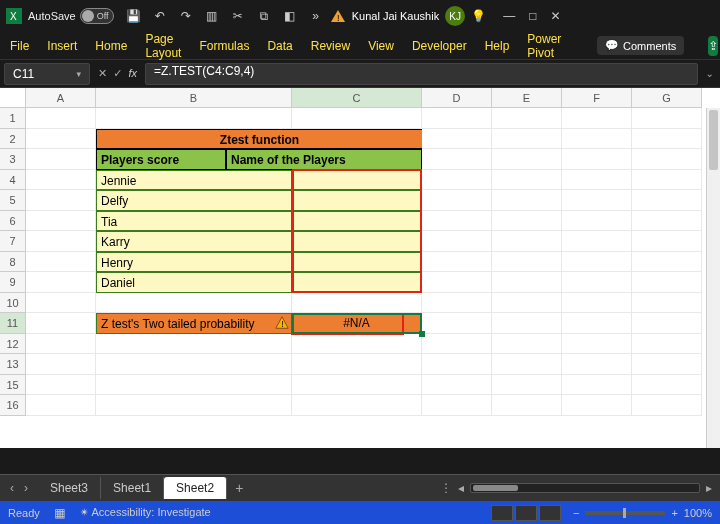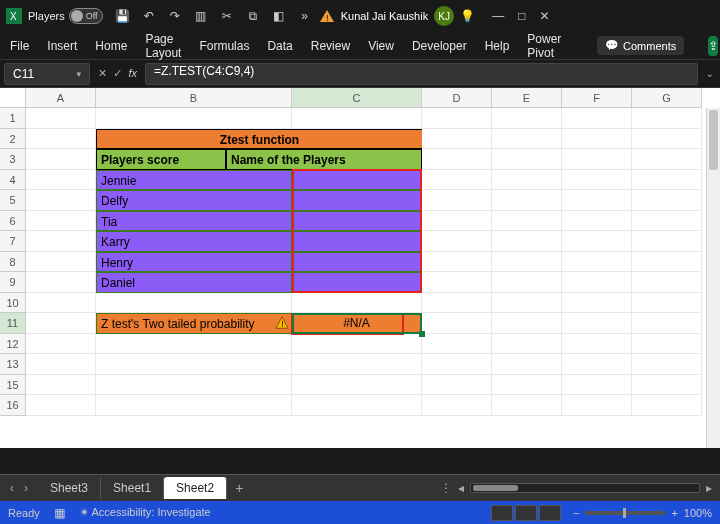--- a/index.html
+++ b/index.html
@@ -11,21 +11,21 @@
   .toggle .knob { width:12px; height:12px; background:#aaa; border-radius:50%; }
   .toggle .lbl { font-size:9px; color:#ccc; margin-left:3px;}
   .qat { display:flex; gap:10px; margin-left:6px; align-items:center;}
   .title-docname { flex:1; text-align:center; font-size:12px; color:#eee;}
   .user { display:flex; align-items:center; gap:6px; font-size:11px;}
   .avatar { width:20px; height:20px; border-radius:50%; background:#4d7c0f; font-size:10px; display:flex; align-items:center; justify-content:center;}
   .wincontrols { display:flex; gap:14px; margin-left:10px; }
   .wincontrols span { color:#ccc; font-size:12px; }
 
   .ribbon-tabs { display:flex; align-items:center; height:28px; background:#1a1a1a; padding:0 10px; gap:18px; font-size:12px; border-bottom:1px solid #333;}
-  .ribbon-tabs .tab { color:#e5e5e5; cursor:default; }
+  .ribbon-tabs .tab { color:#fde047; cursor:default; }
   .ribbon-tabs .spacer { flex:1; }
   .comments-btn { background:#333; border-radius:4px; padding:3px 8px; font-size:11px; display:flex; align-items:center; gap:4px;}
   .share-btn { background:#107c41; border-radius:4px; width:24px; height:20px; display:flex; align-items:center; justify-content:center; margin-left:6px;}
 
   .formula-row { display:flex; align-items:center; height:28px; background:#1a1a1a; border-bottom:1px solid #333; }
   .namebox { width:86px; height:22px; background:#333; margin-left:4px; display:flex; align-items:center; padding:0 8px; font-size:12px; border:1px solid #444; border-radius:2px; justify-content:space-between;}
   .namebox .dd { font-size:9px; color:#aaa;}
   .fx-area { display:flex; align-items:center; margin-left:8px; gap:8px; flex:1; }
   .fx-icons { display:flex; gap:6px; color:#aaa; font-size:11px;}
   .fx-label { font-style:italic; color:#ccc;}
@@ -40,21 +40,21 @@
   .cA{width:70px}.cB{width:196px}.cC{width:130px}.cD{width:70px}.cE{width:70px}.cF{width:70px}.cG{width:70px}
 
   .rows { position:absolute; top:20px; left:0; right:0;}
   .row { display:flex; height:20.5px;}
   .rh { width:26px; border-right:1px solid #ccc; border-bottom:1px solid #ccc; background:#f5f5f5; text-align:center; font-size:11px; color:#555; line-height:20px;}
   .rh.active { background:#d4e8d4;}
   .cell { border-right:1px solid #e8e8e8; border-bottom:1px solid #e8e8e8; font-size:12px; color:#000; padding:0 4px; line-height:20px; overflow:hidden; white-space:nowrap; position:relative;}
 
   .hdr-orange { background:#ed7d31; text-align:center; font-weight:bold; color:#000; border:1px solid #000;}
   .hdr-green { background:#8bc34a; font-weight:bold; color:#000; border:1px solid #000;}
-  .cell-green { background:#8b5cf6; border:1px solid #3b7b1e; }
+  .cell-green { background:#fef9c3; border:1px solid #3b7b1e; }
   .b11 { background:#ed7d31; color:#000; border:1px solid #3b7b1e; position:relative; overflow:visible;}
   .c11 { background:#ed7d31; text-align:center; color:#000;}
 
   .red-box { position:absolute; border:2.5px solid #e2231a; pointer-events:none;}
   .sel-outline { position:absolute; border:2px solid #107c41; pointer-events:none;}
   .sel-handle { position:absolute; width:6px; height:6px; background:#107c41; pointer-events:none;}
 
   .warn-tri { position:absolute; right:2px; top:2px; width:14px; height:14px; }
   .warn-tri svg { width:14px; height:14px;}
 
@@ -82,21 +82,21 @@
 <body>
 
 <div class="titlebar">
   <span class="ico">
       <svg viewBox="0 0 16 16">
         <rect width="16" height="16" fill="#107c41"></rect>
         <text x="4" y="12" font-size="10" fill="#fff">X</text>
       </svg>
     </span>
   <div class="autosave">
-    <span>Players</span>
+    <span>AutoSave</span>
     <div class="toggle">
         <div class="knob"></div>
         <span class="lbl">Off</span>
       </div>
   </div>
   <div class="qat">
     <span class="ico">💾</span>
     <span class="ico">↶</span>
     <span class="ico">↷</span>
     <span class="ico">▥</span>

